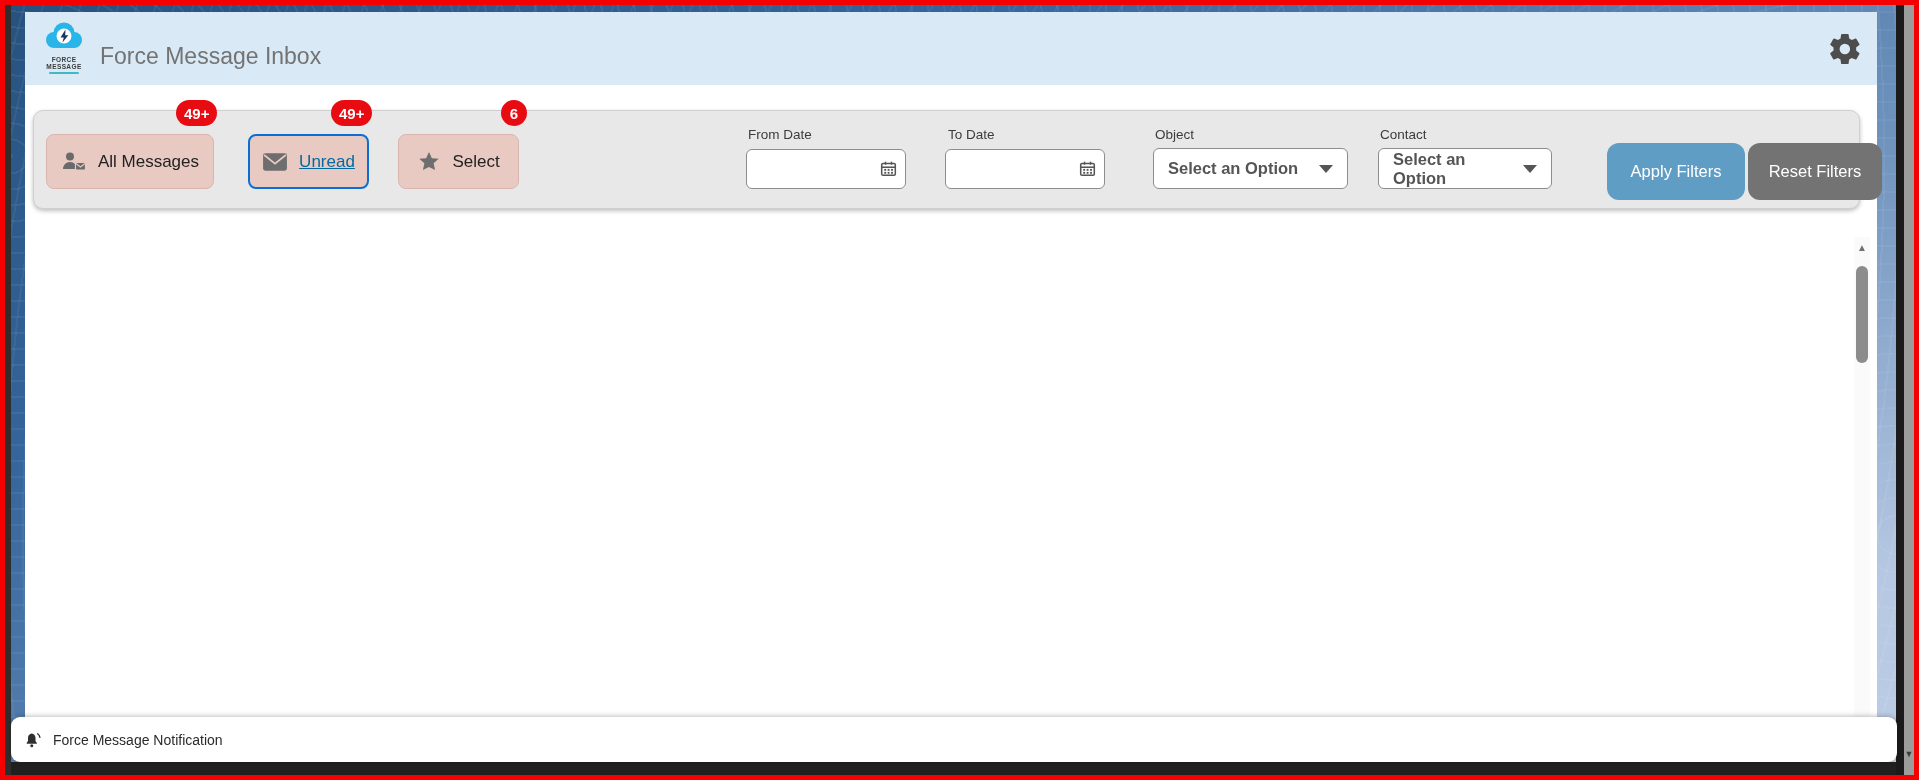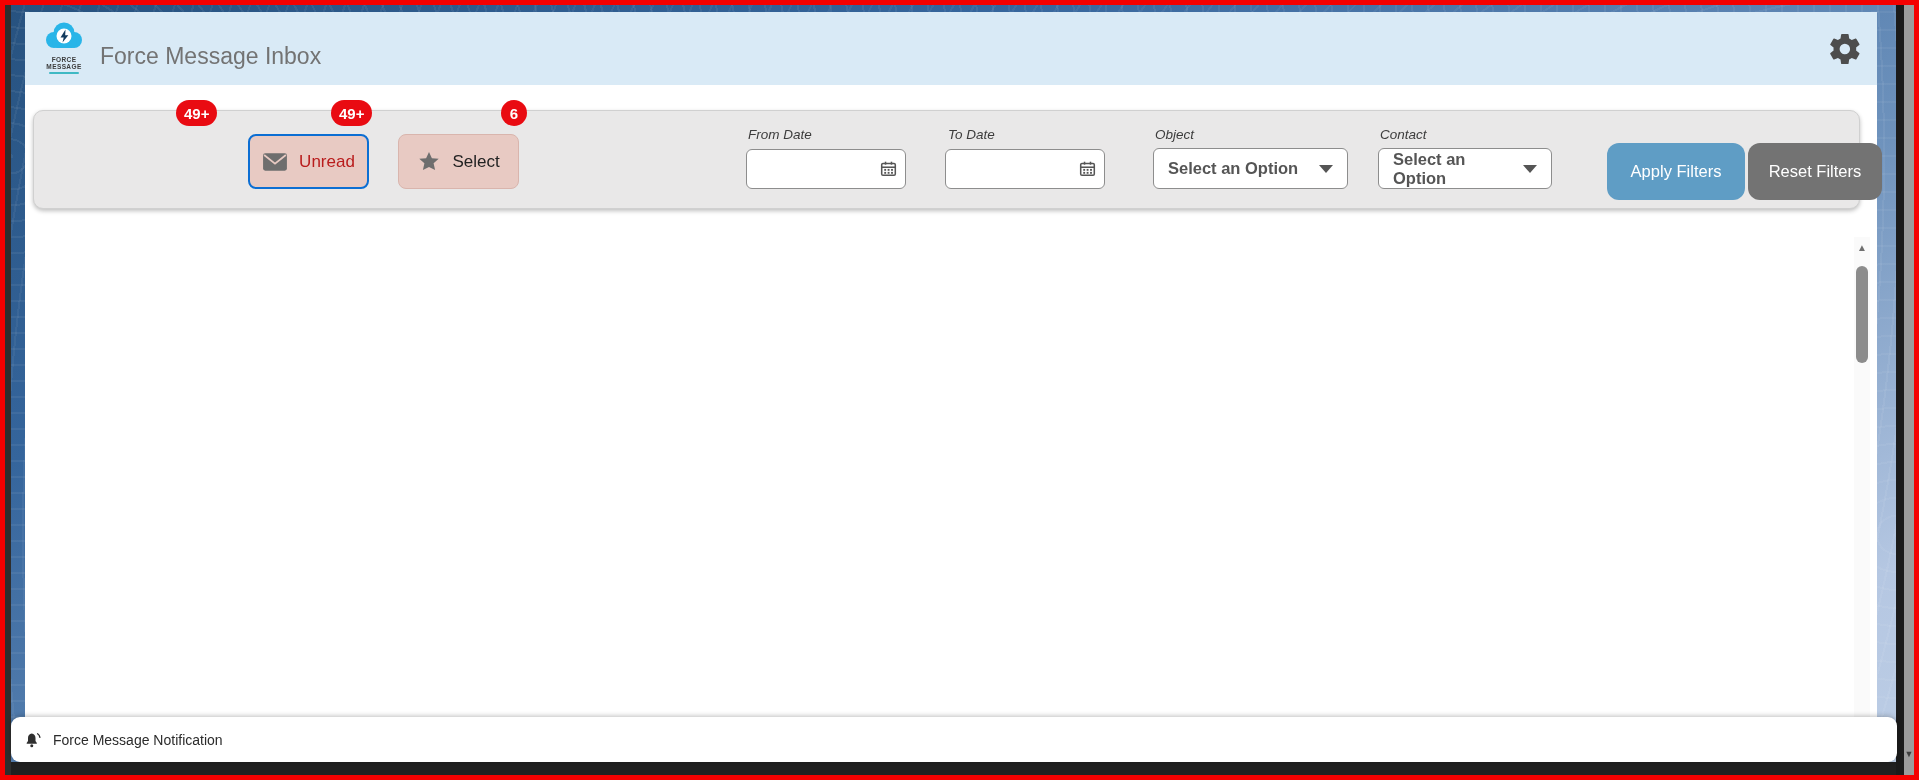--- a/index.html
+++ b/index.html
@@ -35,27 +35,27 @@
   .filter-card {
     position:absolute; left:8px; top:98px; width:1827px; height:99px;
     background:#e9e8e8; border:1px solid #d0d0d0; border-radius:10px;
     box-shadow:0 2px 4px rgba(0,0,0,.25);
   }
   .tab-btn {
     position:absolute; top:23px; height:55px; border-radius:8px; border:1px solid #d9b5ad;
     background:#e8cac3; display:flex; align-items:center; justify-content:center; gap:11px;
     font-size:17px; color:#222; cursor:pointer; font-family:inherit;
   }
-  .tab-btn.active { border:2px solid #0c6ed3; color:#b91c1c; }
+  .tab-btn.active { border:2px solid #0c6ed3; color:#0369a1;text-decoration:underline; }
   .tab-badge {
     position:absolute; height:26px; min-width:26px; padding:0 8px; border-radius:14px;
     background:#e90b12; color:#fff; font-size:15px; font-weight:bold;
     display:flex; align-items:center; justify-content:center; z-index:5;
   }
-  .field-label { position:absolute; top:16px; font-size:13.5px; color:#3c3c3c;font-style:italic; }
+  .field-label { position:absolute; top:16px; font-size:13.5px; color:#3c3c3c; }
   .date-input-wrap { position:absolute; top:38px; height:40px; }
   .date-input {
     width:100%; height:100%; border:1px solid #8d8d8d; border-radius:6px; background:#fff;
     padding:0 34px 0 10px; font-size:15px; font-family:inherit; color:#333;
   }
   .cal-icon { position:absolute; right:9px; top:11px; pointer-events:none; }
   .select-box {
     position:absolute; top:37px; height:41px; border:1px solid #8d8d8d; border-radius:6px; background:#fff;
     display:flex; align-items:center; justify-content:space-between; padding:0 14px 0 14px;
     font-size:16.5px; font-weight:600; color:#555; cursor:pointer;
@@ -128,20 +128,29 @@
       </div>
       <div class="app-title">Force Message Inbox</div>
       <button class="gear-btn">
         <svg width="36" height="36" viewBox="0 0 24 24">
           <path fill="#4d4d4d" d="M19.4 13c.04-.33.06-.66.06-1s-.02-.67-.06-1l2.1-1.65a.5.5 0 0 0 .12-.64l-2-3.46a.5.5 0 0 0-.61-.22l-2.49 1a7.3 7.3 0 0 0-1.73-1l-.38-2.65A.5.5 0 0 0 13.9 2h-4a.5.5 0 0 0-.5.42l-.38 2.65c-.63.26-1.2.6-1.73 1l-2.49-1a.5.5 0 0 0-.61.22l-2 3.46a.5.5 0 0 0 .12.64L4.4 11c-.04.33-.06.66-.06 1s.02.67.06 1l-2.1 1.65a.5.5 0 0 0-.12.64l2 3.46c.14.24.42.34.61.22l2.49-1c.53.4 1.1.74 1.73 1l.38 2.65c.04.24.25.42.5.42h4c.25 0 .46-.18.5-.42l.38-2.65c.63-.26 1.2-.6 1.73-1l2.49 1c.24.1.47 0 .61-.22l2-3.46a.5.5 0 0 0-.12-.64L19.4 13zM11.9 15.5a3.5 3.5 0 1 1 0-7 3.5 3.5 0 0 1 0 7z"></path>
         </svg>
       </button>
     </div>
 
     <div class="filter-card">
+      <button class="tab-btn" style="left:12px; width:168px;">
+        <svg width="26" height="24" viewBox="0 0 26 24">
+          <circle cx="9" cy="6.5" r="4" fill="#6a6a6a"></circle>
+          <path d="M2 19c0-4 3.1-7 7-7s7 3 7 7z" fill="#6a6a6a"></path>
+          <rect x="14.5" y="12.5" width="10" height="7.5" rx="1" fill="#6a6a6a" stroke="#e8cac3" stroke-width="1.2"></rect>
+          <path d="M15 13.5l4.5 3.5 4.5-3.5" fill="none" stroke="#e8cac3" stroke-width="1.2"></path>
+        </svg>
+        <span>All Messages</span>
+      </button>
       <span class="tab-badge" style="left:142px; top:-11px;">49+</span>
 
       <button class="tab-btn active" style="left:214px; width:121px;">
         <svg width="26" height="20" viewBox="0 0 24 18">
           <rect x="1" y="1" width="22" height="16" rx="2" fill="#6e6e6e"></rect>
           <path d="M2 2.5l10 8 10-8" fill="none" stroke="#e8cac3" stroke-width="1.6"></path>
         </svg>
         <span>Unread</span>
       </button>
       <span class="tab-badge" style="left:297px; top:-11px;">49+</span>

